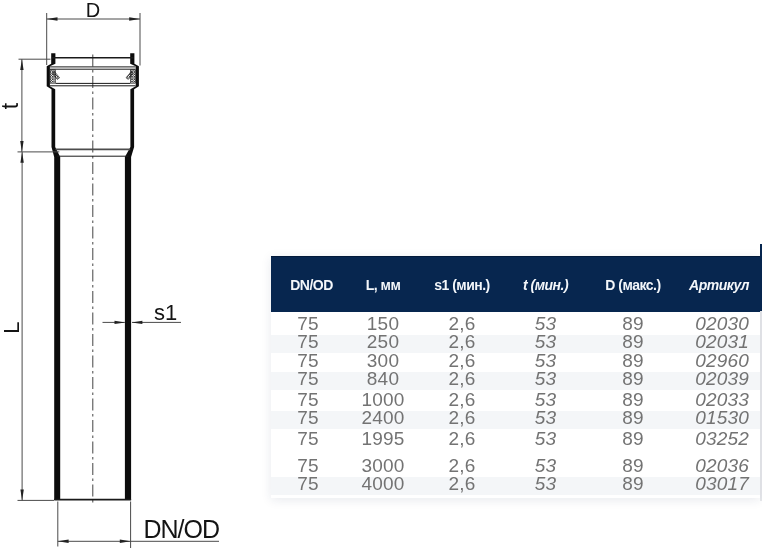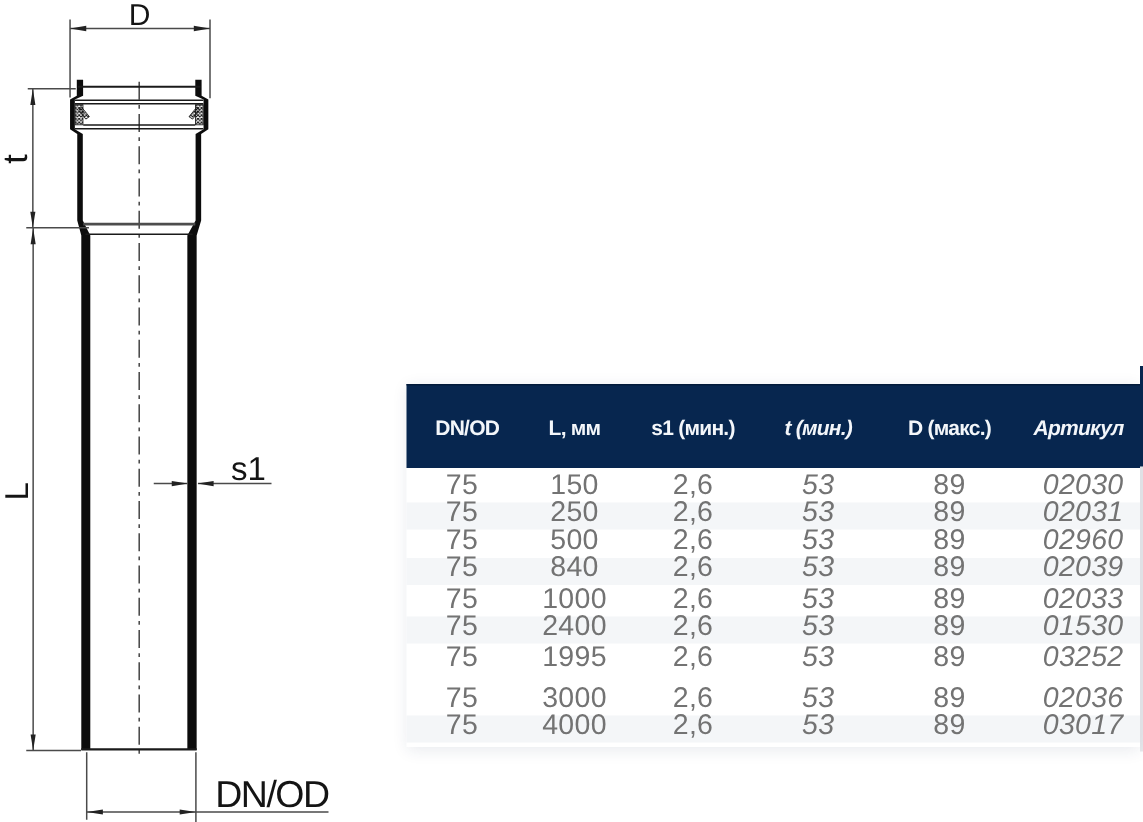--- a/index.html
+++ b/index.html
@@ -128,21 +128,21 @@
     <div class="r alt">
           <div class="c1">75</div>
           <div class="c2">250</div>
           <div class="c3">2,6</div>
           <div class="c4">53</div>
           <div class="c5">89</div>
           <div class="c6">02031</div>
         </div>
     <div class="r">
           <div class="c1">75</div>
-          <div class="c2">500</div>
+          <div class="c2">300</div>
           <div class="c3">2,6</div>
           <div class="c4">53</div>
           <div class="c5">89</div>
           <div class="c6">02960</div>
         </div>
     <div class="r alt">
           <div class="c1">75</div>
           <div class="c2">840</div>
           <div class="c3">2,6</div>
           <div class="c4">53</div>

